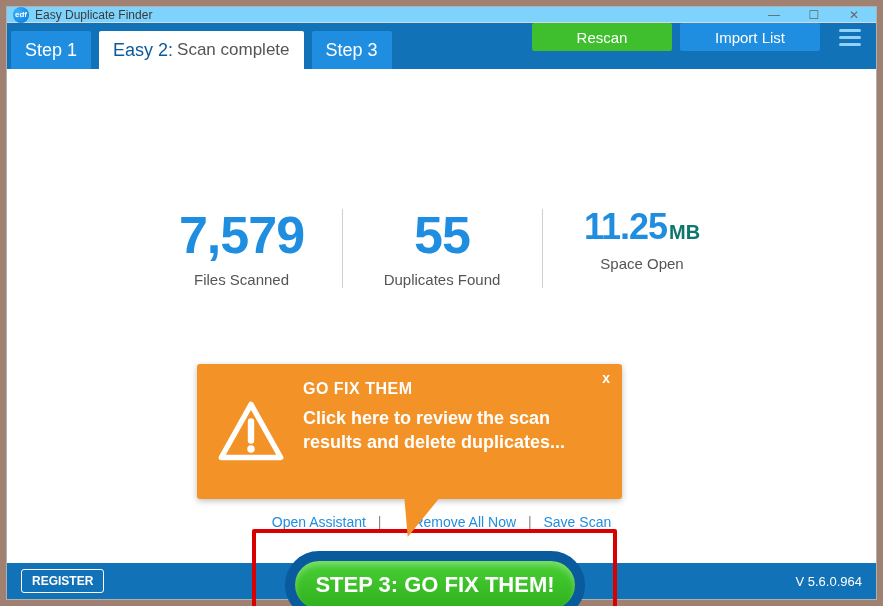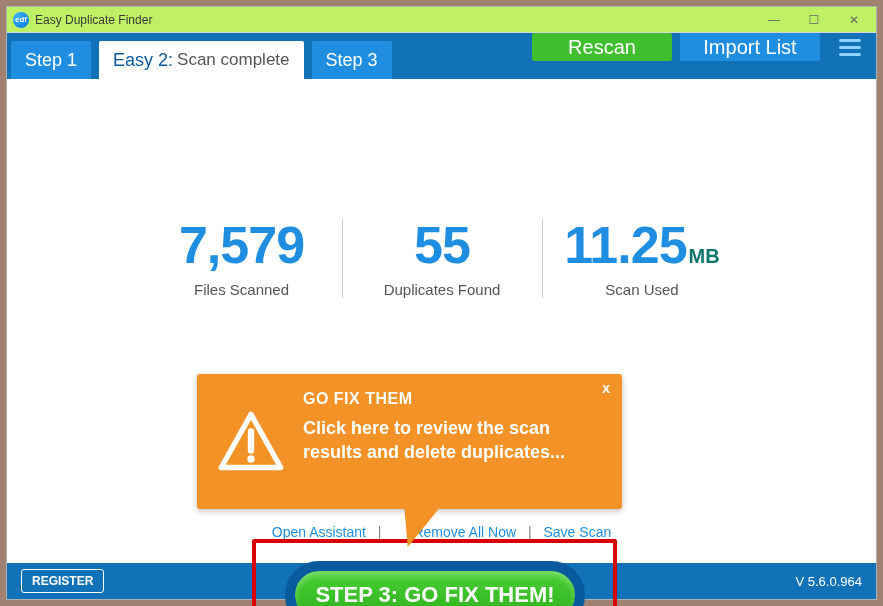--- a/index.html
+++ b/index.html
@@ -15,25 +15,25 @@
   .window {
     position: absolute;
     left: 6px; top: 6px;
     width: 871px; height: 594px;
     background: #fff;
     border: 1px solid #b0b0b0;
     display: flex;
     flex-direction: column;
   }
   .titlebar {
-    height: 26px;
+    height: 16px;
     display: flex;
     align-items: center;
     padding: 0 2px 0 6px;
-    background: #bef264;
+    background: #7dd3fc;
     border-bottom: 1px solid #d8d8d8;
     font-size: 12px;
     color: #3a3a3a;
     justify-content: space-between;
   }
   .titlebar .icon {
     width: 16px; height: 16px;
     border-radius: 50%;
     background: radial-gradient(circle at 30% 30%, #3db1ff, #0077d6);
     margin-right: 6px;
@@ -63,21 +63,21 @@
     cursor:pointer;
     align-self:flex-end;
   }
   .tab.blue { background:#1f8ee0; color:#fff; }
   .tab.active { background:#fff; color:#0a5a9e; }
   .tab.active .sub { color:#555; font-size:17px; margin-left:4px;}
   .spacer { flex:1; }
   .btn {
     height:28px; min-width:140px;
     border:none;
-    font-size:20px;
+    font-size:15px;
     cursor:pointer;
     border-radius:2px;
   }
   .btn.green{ background:#3fbf2e; color:#fff; }
   .btn.blue2{ background:#1f8ee0;color:#fff;}
   .menu {
     width:32px;height:28px;
     display:flex;flex-direction:column;justify-content:center;align-items:center;
     gap:4px;cursor:pointer;margin-left:6px;
   }
@@ -95,21 +95,21 @@
   }
   .stat{
     width:200px;text-align:center;
     padding:0 10px;
   }
   .stat + .stat { border-left:1px solid #d0d0d0; }
   .stat .num{
     font-size:52px;font-weight:800;color:#1f8ee0;line-height:1;
     letter-spacing:-1px;
   }
-  .stat:nth-child(3) .num { font-size:52px; }
+  .stat:nth-child(3) .num { font-size:36px; }
   .stat .unit{ font-size:20px;color:#0f766e;font-weight:600;margin-left:2px;}
   .stat .label{ font-size:15px;color:#555;margin-top:10px;}
   .linksrow{
     position:absolute;top:445px;left:0;right:0;text-align:center;
     font-size:14px;color:#1f8ee0;
   }
   .linksrow a{color:#1f8ee0;text-decoration:none;cursor:pointer;}
   .linksrow .sep{color:#888;margin:0 8px;}
   .redbox{
     position:absolute;
@@ -216,21 +216,21 @@
         <div class="label">Files Scanned</div>
       </div>
       <div class="stat">
         <div class="num">55</div>
         <div class="label">Duplicates Found</div>
       </div>
       <div class="stat">
         <div>
           <span class="num">11.25</span><span class="unit">MB</span>
         </div>
-        <div class="label">Scan Used</div>
+        <div class="label">Space Open</div>
       </div>
     </div>
 
     <div class="linksrow">
       <a>Open Assistant</a>
       <span class="sep">|</span>
       <a style="padding-left:20px;">Remove All Now</a>
       <span class="sep">|</span>
       <a>Save Scan</a>
     </div>

